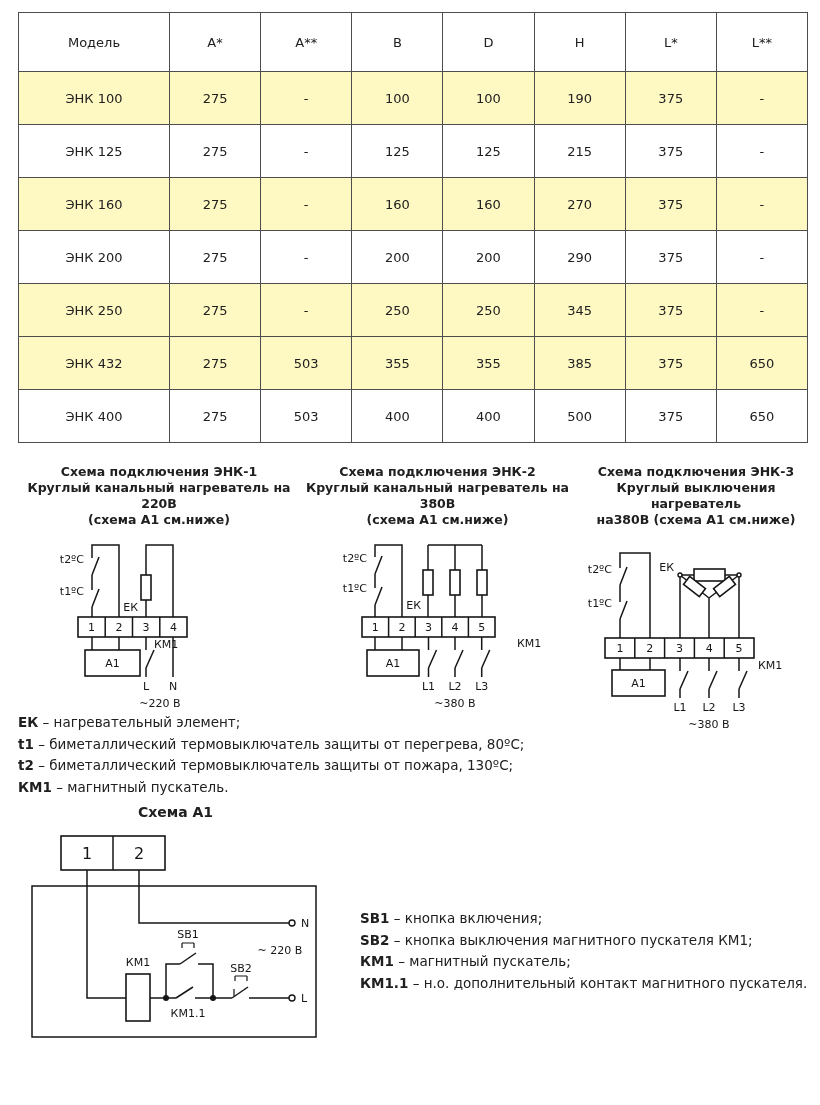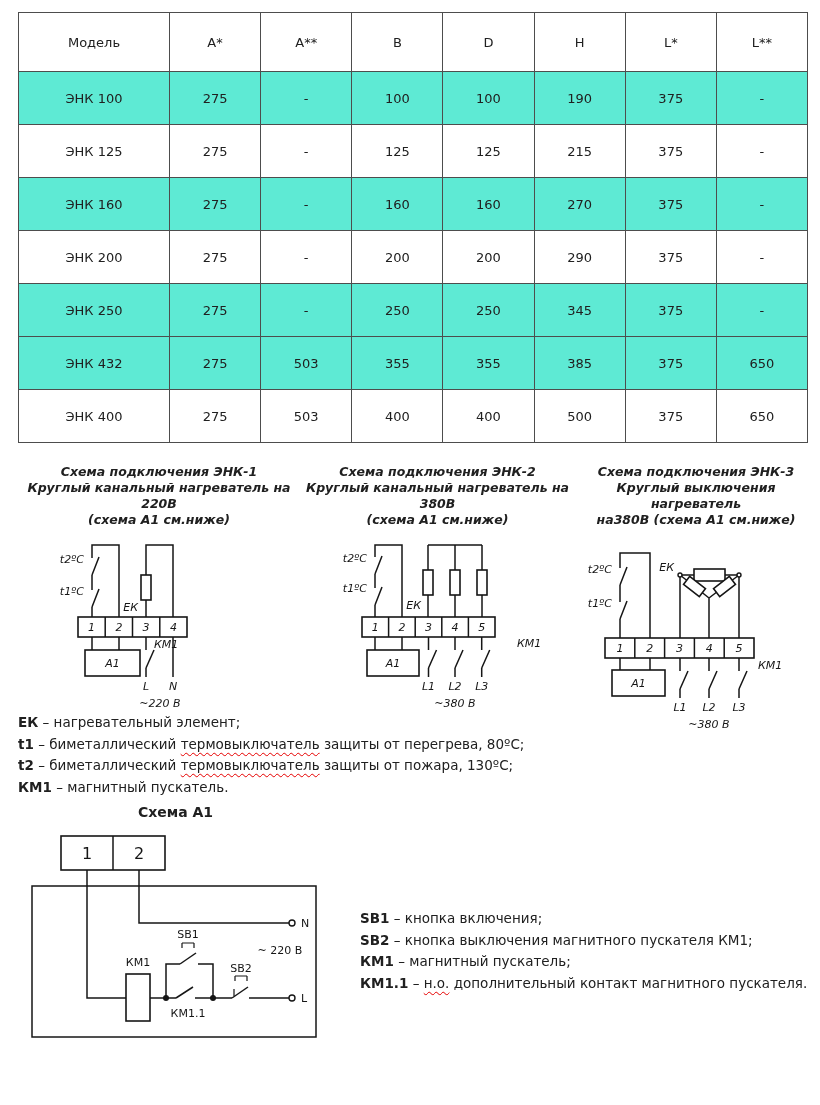--- a/index.html
+++ b/index.html
@@ -8,36 +8,36 @@
   .page { padding:12px 8px 0 18px; }
 
   
   table.dim-table { border-collapse:collapse; width:790px; table-layout:fixed; }
   .dim-table th, .dim-table td {
       border:1.5px solid #4d4d4d; text-align:center; vertical-align:middle;
       font-size:13px; font-weight:400; padding:0; }
   .dim-table th { height:58px; }
   .dim-table td { height:52px; }
   .dim-table th:first-child, .dim-table td:first-child { width:150px; }
-  .dim-table tr.alt { background:#5eead4; }
-
-  
-  .diagrams-row { display:flex; margin-top:21px;font-style:italic; }
+  .dim-table tr.alt { background:#fef9c3; }
+
+  
+  .diagrams-row { display:flex; margin-top:21px; }
   .diagram-title { font-size:12.5px; font-weight:bold; text-align:center; line-height:16px; }
   .dcol-1 { width:285px; } .dcol-2 { width:275px; } .dcol-3 { width:242px; }
   .diagram svg { display:block; }
   .dcol-1 svg { margin:2px 0 0 12px; }
   .dcol-2 svg { margin:2px 0 0 7px; }
   .dcol-3 svg { margin:2px 0 0 7px; }
 
   
   .legend { font-size:13.5px; line-height:21.5px; }
   .legend-top { margin-top:-23px; }
   .legend b { font-weight:bold; }
-  .wavy { text-decoration:underline; text-decoration-style:wavy;
+  .wavy { text-decoration-style:wavy;
           text-decoration-color:#e60000; text-decoration-thickness:1px;
           text-underline-offset:3px; }
 
   
   .a1-row { display:flex; margin-top:6px; }
   .a1-block { width:335px; }
   .a1-title { font-weight:bold; font-size:14px; text-align:center; width:315px; margin-bottom:6px; }
   .legend-a1 { margin-top:104px; margin-left:7px; }
 
   

